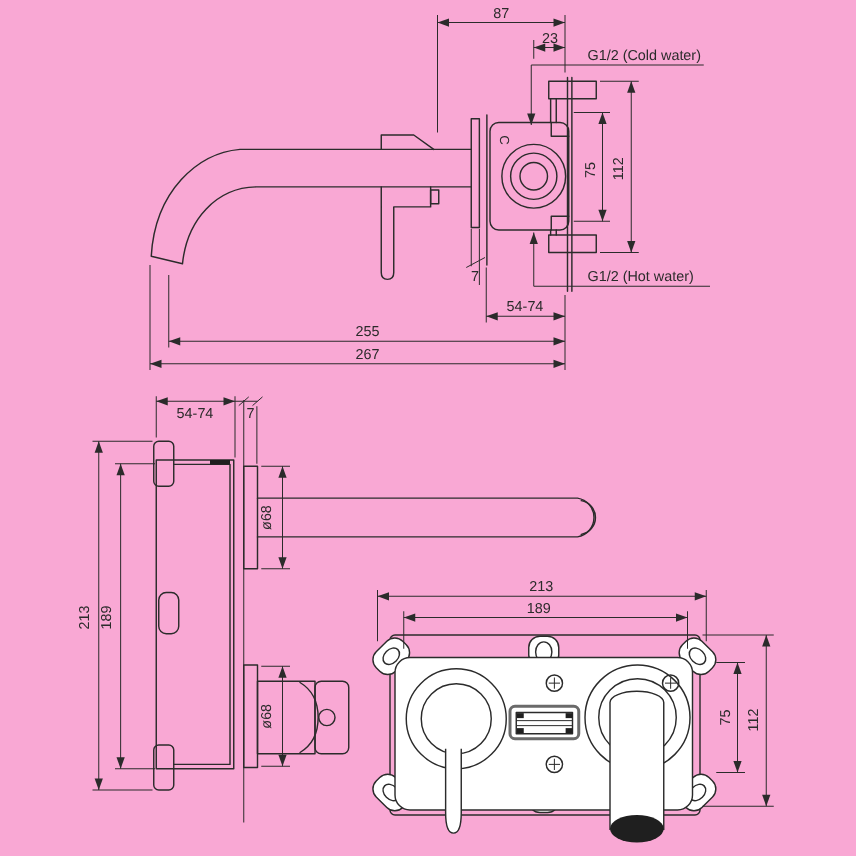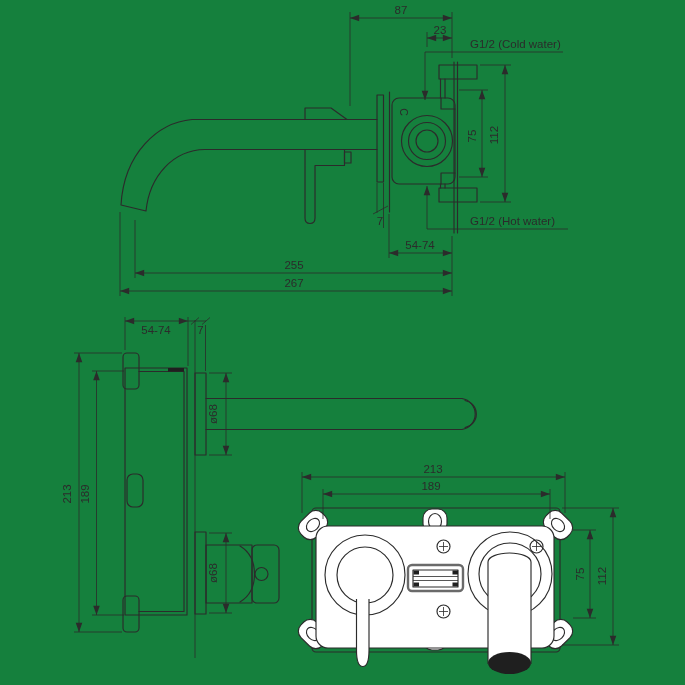--- a/index.html
+++ b/index.html
@@ -1,16 +1,16 @@
 <!DOCTYPE html>
 <html><head>
 <meta charset="utf-8">
 <style>
   html,body{margin:0;padding:0;background:#ffffff;}
-  .stage{width:685px;height:685px;background:#15803d;position:relative;overflow:hidden;}
+  .stage{width:685px;height:685px;background:#f9a8d4;position:relative;overflow:hidden;}
   svg{display:block;}
   text{font-family:"Liberation Sans","DejaVu Sans",sans-serif;fill:#2b2b2b;}
   .dimtxt{font-size:11.5px;}
   .marktxt{font-size:10.5px;}
   .outline{stroke:#2b2b2b;stroke-width:1.15;fill:none;stroke-linecap:round;stroke-linejoin:round;}
   .thin{stroke:#2b2b2b;stroke-width:0.8;fill:none;stroke-linecap:butt;}
   .dimline{stroke:#2b2b2b;stroke-width:0.8;fill:none;}
   .whitefill{fill:#ffffff;stroke:#2b2b2b;stroke-width:1.15;stroke-linejoin:round;}
   .darkfill{fill:#1f1f1f;stroke:none;}
   .grayline{stroke:#6a6a6a;stroke-width:2.4;fill:none;stroke-linejoin:round;}

